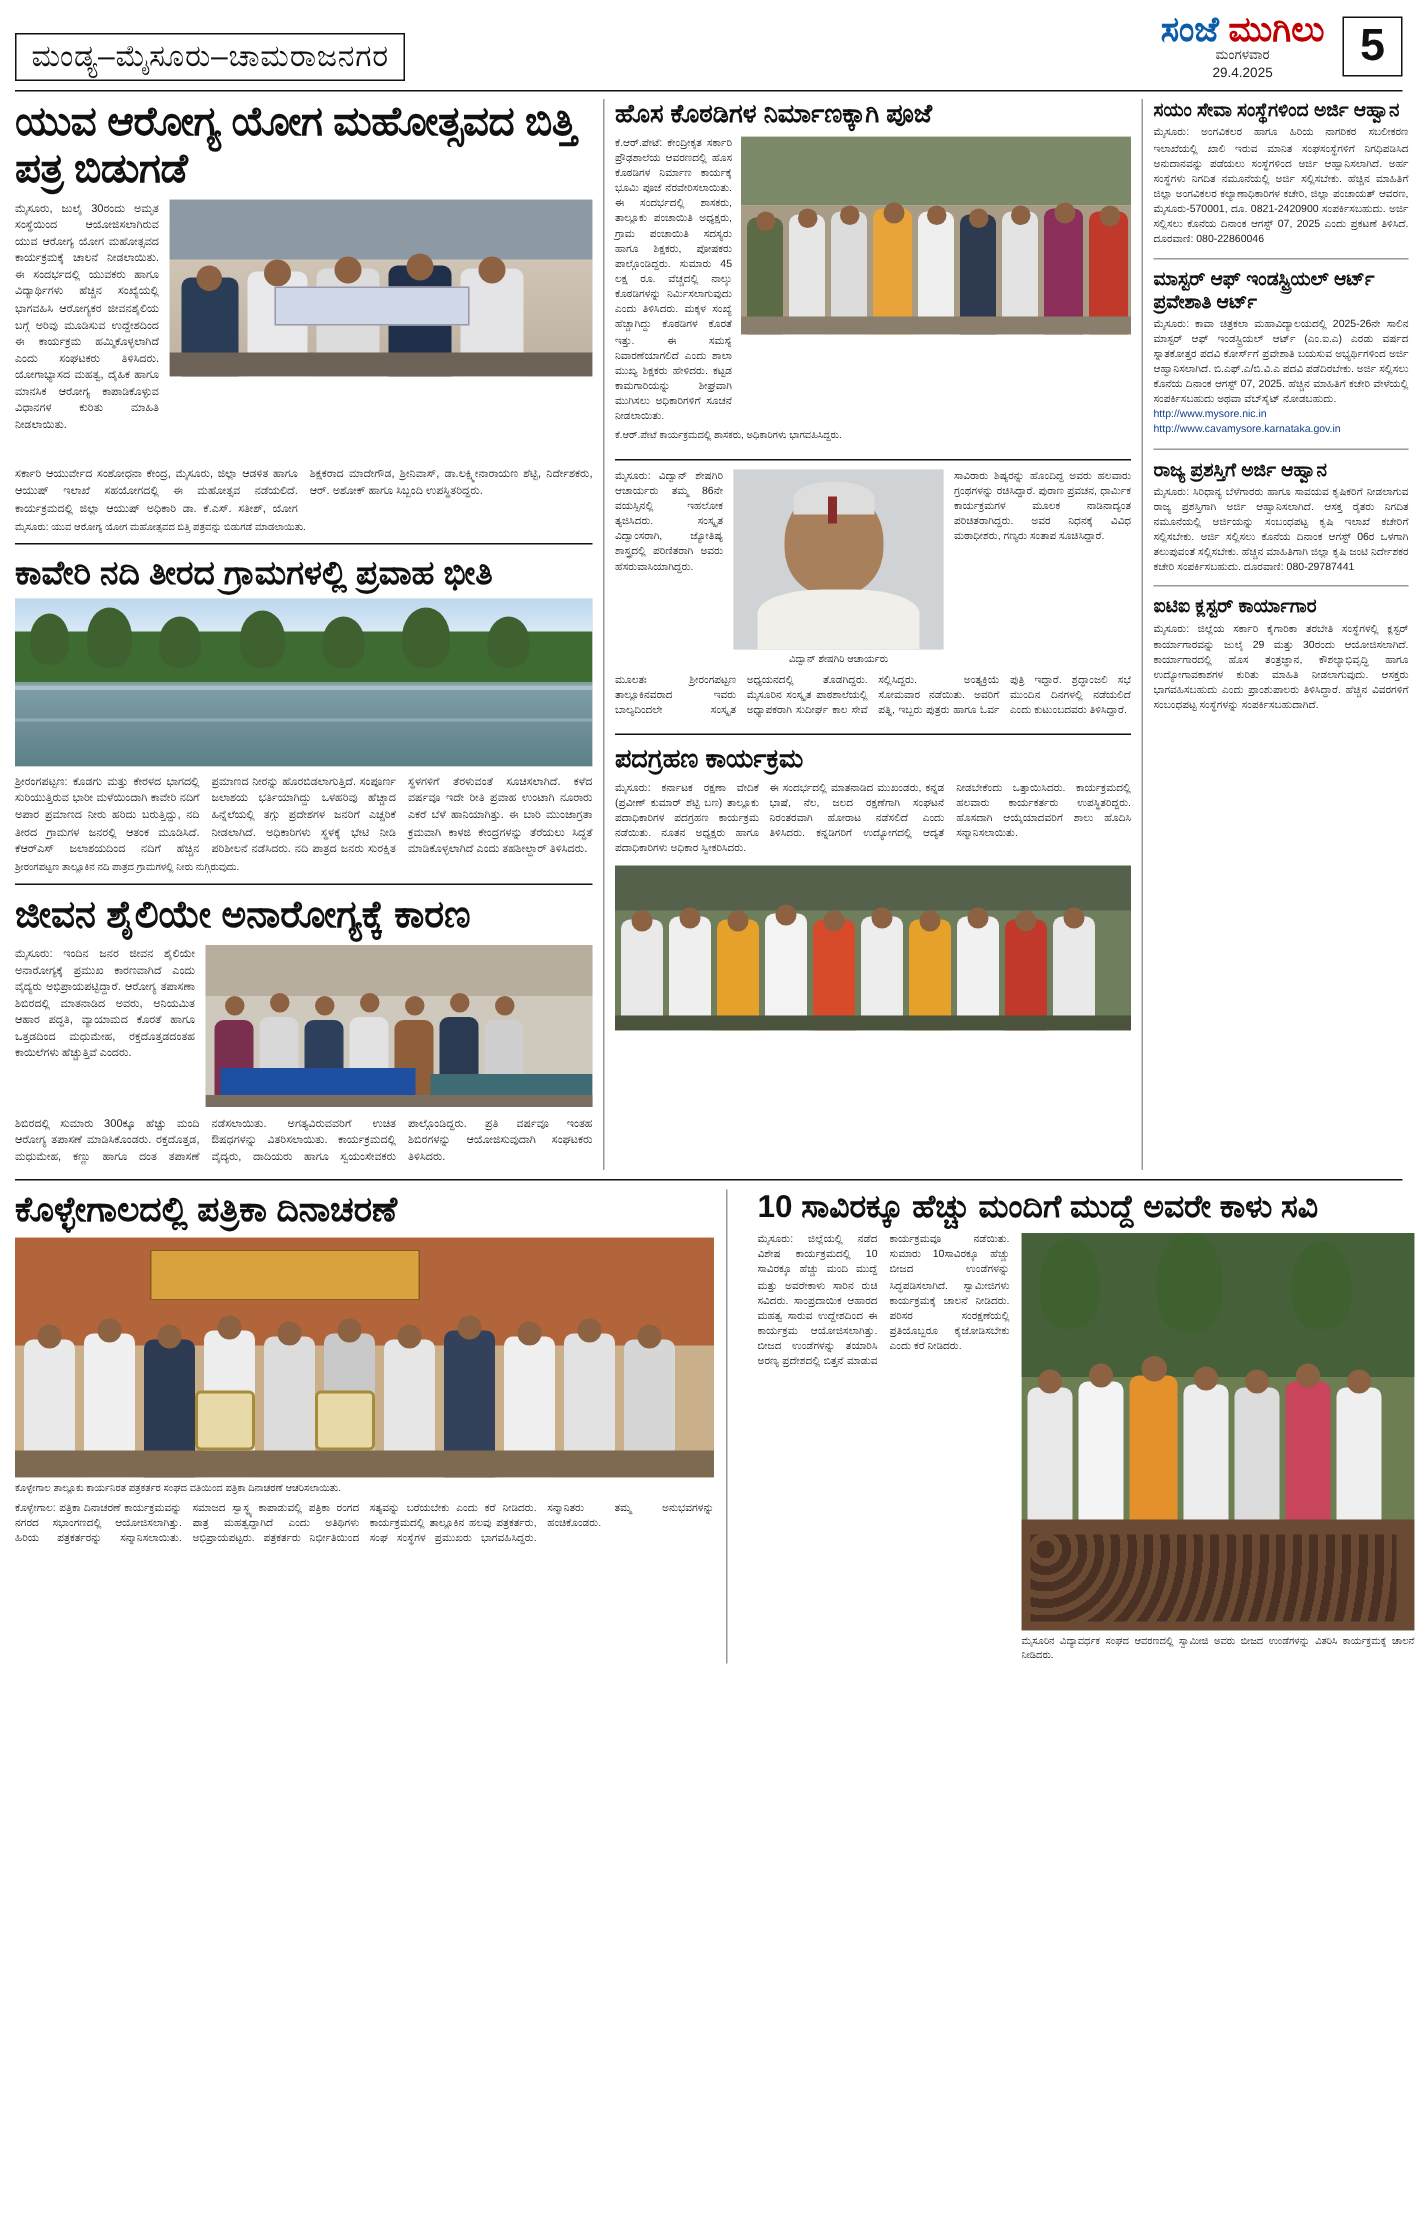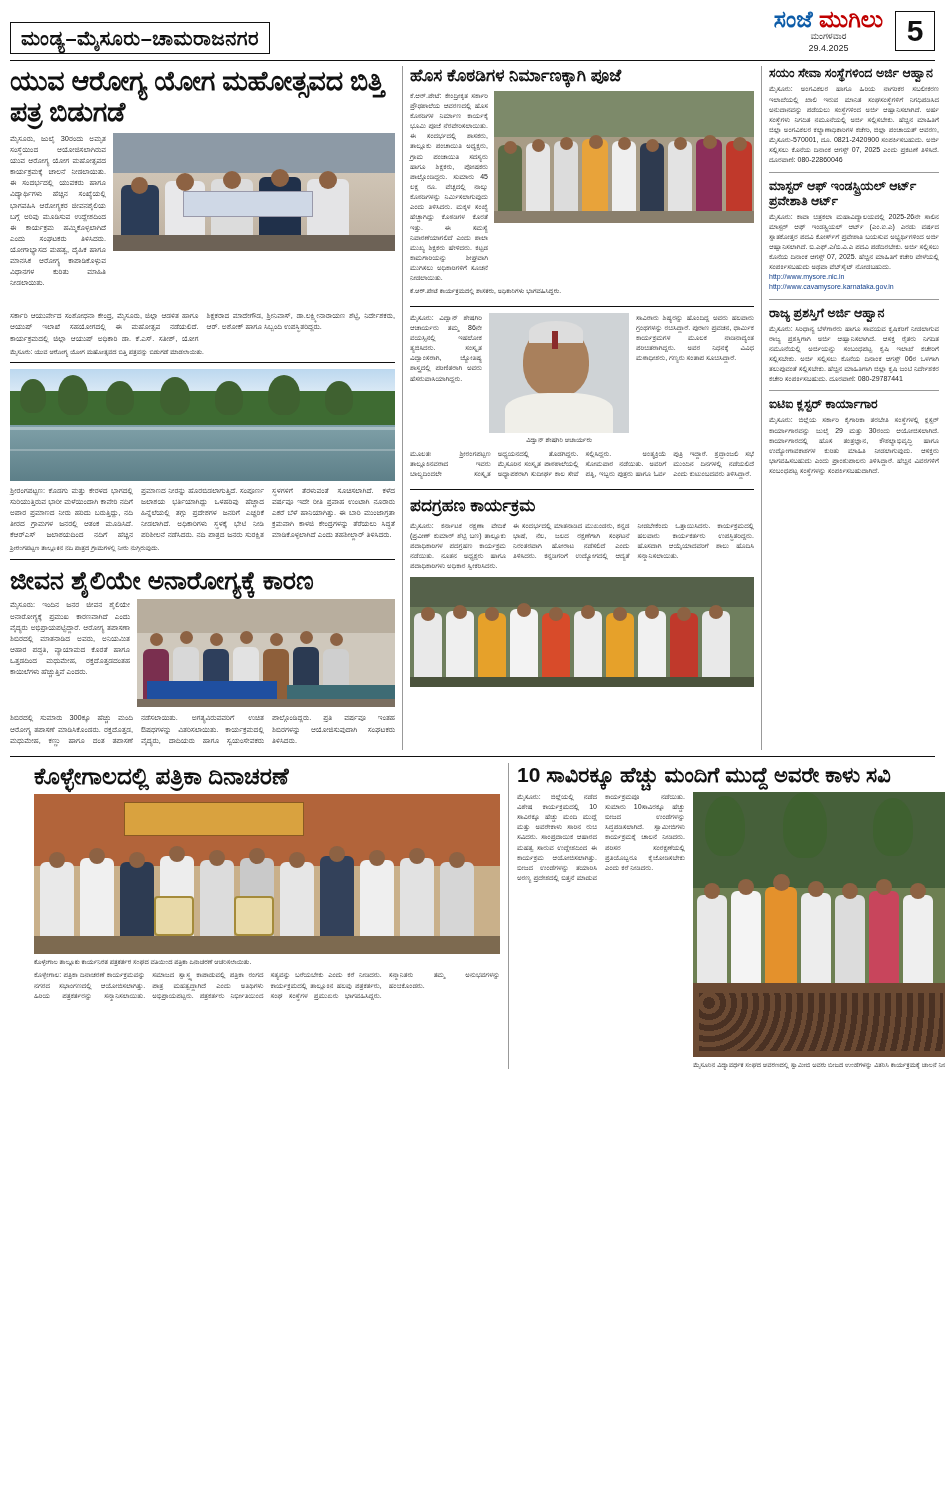--- a/index.html
+++ b/index.html
@@ -9,21 +9,21 @@
     background: #ffffff;
     font-family: "Liberation Sans", sans-serif;
     color: #111;
     overflow: hidden;
   }
   .page { width:945px; height:1491px; position:relative; padding: 8px 10px 6px 10px; }
 
   
   .masthead { display:flex; align-items:flex-end; justify-content:space-between; padding-bottom:4px; }
   .edition-box {
-    border:1.5px solid #111; padding:4px 10px; font-size:20px; font-weight:bold;
+    border:1.5px solid #111; padding:4px 10px; font-size:20px; font-weight:normal;
     letter-spacing:0.5px; line-height:1.1;
   }
   .brand { display:flex; align-items:center; gap:6px; }
   .brand-logo { font-size:23px; font-weight:bold; color:#c00000; line-height:1; }
   .brand-logo .blue { color:#0d5ca8; }
   .brand-sub { font-size:9px; color:#222; text-align:center; line-height:1.3; }
   .page-no {
     border:1.5px solid #111; width:40px; height:40px; display:flex; align-items:center;
     justify-content:center; font-size:30px; font-weight:bold; margin-left:6px;
   }
@@ -115,20 +115,21 @@
             </div>
           </div>
         </div>
         <div class="body-text cols2" style="margin-top:22px;">ಸರ್ಕಾರಿ ಆಯುರ್ವೇದ ಸಂಶೋಧನಾ ಕೇಂದ್ರ, ಮೈಸೂರು, ಜಿಲ್ಲಾ ಆಡಳಿತ ಹಾಗೂ ಆಯುಷ್ ಇಲಾಖೆ ಸಹಯೋಗದಲ್ಲಿ ಈ ಮಹೋತ್ಸವ ನಡೆಯಲಿದೆ. ಕಾರ್ಯಕ್ರಮದಲ್ಲಿ ಜಿಲ್ಲಾ ಆಯುಷ್ ಅಧಿಕಾರಿ ಡಾ. ಕೆ.ಎಸ್. ಸತೀಶ್, ಯೋಗ ಶಿಕ್ಷಕರಾದ ಮಾದೇಗೌಡ, ಶ್ರೀನಿವಾಸ್, ಡಾ.ಲಕ್ಷ್ಮೀನಾರಾಯಣ ಶೆಟ್ಟಿ, ನಿರ್ದೇಶಕರು, ಆರ್. ಅಶೋಕ್ ಹಾಗೂ ಸಿಬ್ಬಂದಿ ಉಪಸ್ಥಿತರಿದ್ದರು.</div>
         <div class="cap" style="margin-top:3px;">ಮೈಸೂರು: ಯುವ ಆರೋಗ್ಯ ಯೋಗ ಮಹೋತ್ಸವದ ಬಿತ್ತಿ ಪತ್ರವನ್ನು ಬಿಡುಗಡೆ ಮಾಡಲಾಯಿತು.</div>
       </div>
 
       <hr class="thick">
 
       <div class="section">
+        <h2 class="hl" style="font-size:22px;">ಕಾವೇರಿ ನದಿ ತೀರದ ಗ್ರಾಮಗಳಲ್ಲಿ ಪ್ರವಾಹ ಭೀತಿ</h2>
         <div class="photo" style="height:112px;margin-bottom:4px;">
           <div class="ph sky" style="left:0;top:0;right:0;height:30px;"></div>
           <div class="ph" style="left:0;top:22px;right:0;height:34px;background:#3e6b32;"></div>
           <div class="tree" style="left:10px;top:10px;width:26px;height:34px;"></div>
           <div class="tree" style="left:48px;top:6px;width:30px;height:40px;"></div>
           <div class="tree" style="left:96px;top:12px;width:28px;height:34px;"></div>
           <div class="tree" style="left:150px;top:8px;width:30px;height:38px;"></div>
           <div class="tree" style="left:205px;top:12px;width:28px;height:34px;"></div>
           <div class="tree" style="left:258px;top:6px;width:32px;height:40px;"></div>
           <div class="tree" style="left:315px;top:12px;width:28px;height:34px;"></div>
@@ -307,21 +308,21 @@
       <div class="section">
         <h4 class="hl" style="font-size:12.5px;">ಐಟಿಐ ಕ್ಲಸ್ಟರ್ ಕಾರ್ಯಾಗಾರ</h4>
         <div class="body-text small">ಮೈಸೂರು: ಜಿಲ್ಲೆಯ ಸರ್ಕಾರಿ ಕೈಗಾರಿಕಾ ತರಬೇತಿ ಸಂಸ್ಥೆಗಳಲ್ಲಿ ಕ್ಲಸ್ಟರ್ ಕಾರ್ಯಾಗಾರವನ್ನು ಜುಲೈ 29 ಮತ್ತು 30ರಂದು ಆಯೋಜಿಸಲಾಗಿದೆ. ಕಾರ್ಯಾಗಾರದಲ್ಲಿ ಹೊಸ ತಂತ್ರಜ್ಞಾನ, ಕೌಶಲ್ಯಾಭಿವೃದ್ಧಿ ಹಾಗೂ ಉದ್ಯೋಗಾವಕಾಶಗಳ ಕುರಿತು ಮಾಹಿತಿ ನೀಡಲಾಗುವುದು. ಆಸಕ್ತರು ಭಾಗವಹಿಸಬಹುದು ಎಂದು ಪ್ರಾಂಶುಪಾಲರು ತಿಳಿಸಿದ್ದಾರೆ. ಹೆಚ್ಚಿನ ವಿವರಗಳಿಗೆ ಸಂಬಂಧಪಟ್ಟ ಸಂಸ್ಥೆಗಳನ್ನು ಸಂಪರ್ಕಿಸಬಹುದಾಗಿದೆ.</div>
       </div>
 
     </div>
   </div>
 
   <hr class="thick">
 
-  <div style="display:grid; grid-template-columns: 466px 459px; gap:8px;margin-left:24px;">
+  <div style="display:grid; grid-template-columns: 466px 459px; gap:8px;">
 
     <div>
       <h2 class="hl" style="font-size:23px;">ಕೊಳ್ಳೇಗಾಲದಲ್ಲಿ ಪತ್ರಿಕಾ ದಿನಾಚರಣೆ</h2>
       <div class="photo" style="height:160px;">
         <div class="ph" style="left:0;top:0;right:0;bottom:0;background:#c9b08a;"></div>
         <div class="ph" style="left:0;top:0;right:0;height:72px;background:#b2643a;"></div>
         <div class="ph" style="left:90px;top:8px;width:180px;height:34px;background:#d9a23f;border:1px solid #8a5a22;"></div>
         <div class="ph ppl" style="left:6px;width:34px;height:92px;background:#e9e9e9;"></div>
         <div class="head" style="left:15px;top:58px;width:16px;height:16px;"></div>
         <div class="ph ppl" style="left:46px;width:34px;height:96px;background:#f0f0f0;"></div>
@@ -345,21 +346,21 @@
         <div class="ph ppl" style="left:406px;width:34px;height:92px;background:#d6d6d6;"></div>
         <div class="head" style="left:415px;top:58px;width:16px;height:16px;"></div>
         <div class="ph" style="left:120px;bottom:18px;width:40px;height:40px;background:#e8d9a8;border:2px solid #a58b3a;border-radius:4px;"></div>
         <div class="ph" style="left:200px;bottom:18px;width:40px;height:40px;background:#e8d9a8;border:2px solid #a58b3a;border-radius:4px;"></div>
         <div class="ph" style="left:0;bottom:0;right:0;height:18px;background:#7d6a50;"></div>
       </div>
       <div class="cap" style="margin:3px 0 4px 0;">ಕೊಳ್ಳೇಗಾಲ ತಾಲ್ಲೂಕು ಕಾರ್ಯನಿರತ ಪತ್ರಕರ್ತರ ಸಂಘದ ವತಿಯಿಂದ ಪತ್ರಿಕಾ ದಿನಾಚರಣೆ ಆಚರಿಸಲಾಯಿತು.</div>
       <div class="body-text small cols4"><span>ಕೊಳ್ಳೇಗಾಲ: ಪತ್ರಿಕಾ ದಿನಾಚರಣೆ ಕಾರ್ಯಕ್ರಮವನ್ನು ನಗರದ ಸಭಾಂಗಣದಲ್ಲಿ ಆಯೋಜಿಸಲಾಗಿತ್ತು. ಹಿರಿಯ ಪತ್ರಕರ್ತರನ್ನು ಸನ್ಮಾನಿಸಲಾಯಿತು.</span> <span>ಸಮಾಜದ ಸ್ವಾಸ್ಥ್ಯ ಕಾಪಾಡುವಲ್ಲಿ ಪತ್ರಿಕಾ ರಂಗದ ಪಾತ್ರ ಮಹತ್ವದ್ದಾಗಿದೆ ಎಂದು ಅತಿಥಿಗಳು ಅಭಿಪ್ರಾಯಪಟ್ಟರು. ಪತ್ರಕರ್ತರು ನಿರ್ಭೀತಿಯಿಂದ ಸತ್ಯವನ್ನು ಬರೆಯಬೇಕು ಎಂದು ಕರೆ ನೀಡಿದರು.</span> <span>ಕಾರ್ಯಕ್ರಮದಲ್ಲಿ ತಾಲ್ಲೂಕಿನ ಹಲವು ಪತ್ರಕರ್ತರು, ಸಂಘ ಸಂಸ್ಥೆಗಳ ಪ್ರಮುಖರು ಭಾಗವಹಿಸಿದ್ದರು. ಸನ್ಮಾನಿತರು ತಮ್ಮ ಅನುಭವಗಳನ್ನು ಹಂಚಿಕೊಂಡರು.</span></div>
     </div>
 
-    <div style="border-left:1px solid #999; padding-left:8px;">
+    <div style="border-left:1px solid #999; padding-left:20px;">
       <h2 class="hl" style="font-size:21px;">10 ಸಾವಿರಕ್ಕೂ ಹೆಚ್ಚು ಮಂದಿಗೆ ಮುದ್ದೆ ಅವರೇ ಕಾಳು ಸವಿ</h2>
       <div style="display:flex; gap:8px;">
         <div style="flex:0 0 168px;">
           <div class="body-text small cols2"><span>ಮೈಸೂರು: ಜಿಲ್ಲೆಯಲ್ಲಿ ನಡೆದ ವಿಶೇಷ ಕಾರ್ಯಕ್ರಮದಲ್ಲಿ 10 ಸಾವಿರಕ್ಕೂ ಹೆಚ್ಚು ಮಂದಿ ಮುದ್ದೆ ಮತ್ತು ಅವರೇಕಾಳು ಸಾರಿನ ರುಚಿ ಸವಿದರು. ಸಾಂಪ್ರದಾಯಿಕ ಆಹಾರದ ಮಹತ್ವ ಸಾರುವ ಉದ್ದೇಶದಿಂದ ಈ ಕಾರ್ಯಕ್ರಮ ಆಯೋಜಿಸಲಾಗಿತ್ತು.</span> <span>ಬೀಜದ ಉಂಡೆಗಳನ್ನು ತಯಾರಿಸಿ ಅರಣ್ಯ ಪ್ರದೇಶದಲ್ಲಿ ಬಿತ್ತನೆ ಮಾಡುವ ಕಾರ್ಯಕ್ರಮವೂ ನಡೆಯಿತು. ಸುಮಾರು 10ಸಾವಿರಕ್ಕೂ ಹೆಚ್ಚು ಬೀಜದ ಉಂಡೆಗಳನ್ನು ಸಿದ್ಧಪಡಿಸಲಾಗಿದೆ.</span> <span>ಸ್ವಾಮೀಜಿಗಳು ಕಾರ್ಯಕ್ರಮಕ್ಕೆ ಚಾಲನೆ ನೀಡಿದರು. ಪರಿಸರ ಸಂರಕ್ಷಣೆಯಲ್ಲಿ ಪ್ರತಿಯೊಬ್ಬರೂ ಕೈಜೋಡಿಸಬೇಕು ಎಂದು ಕರೆ ನೀಡಿದರು.</span></div>
         </div>
         <div style="flex:1;">
           <div class="photo" style="height:265px;">
             <div class="ph" style="left:0;top:0;right:0;bottom:0;background:#6d7f52;"></div>
             <div class="ph" style="left:0;top:0;right:0;height:96px;background:#46603a;"></div>
             <div class="tree" style="left:12px;top:4px;width:40px;height:60px;"></div>

